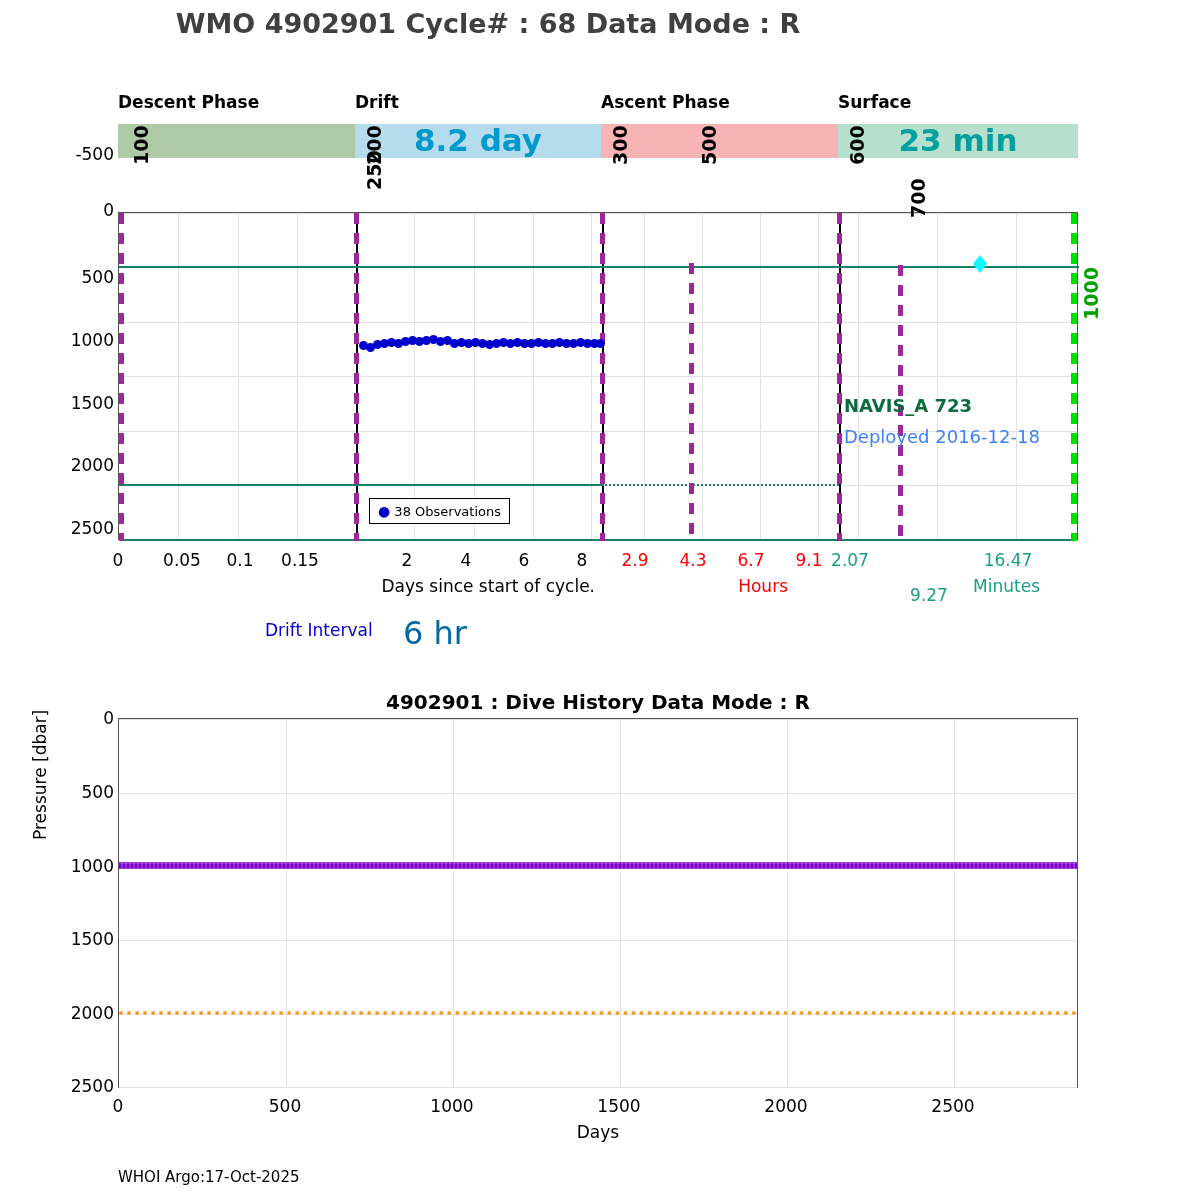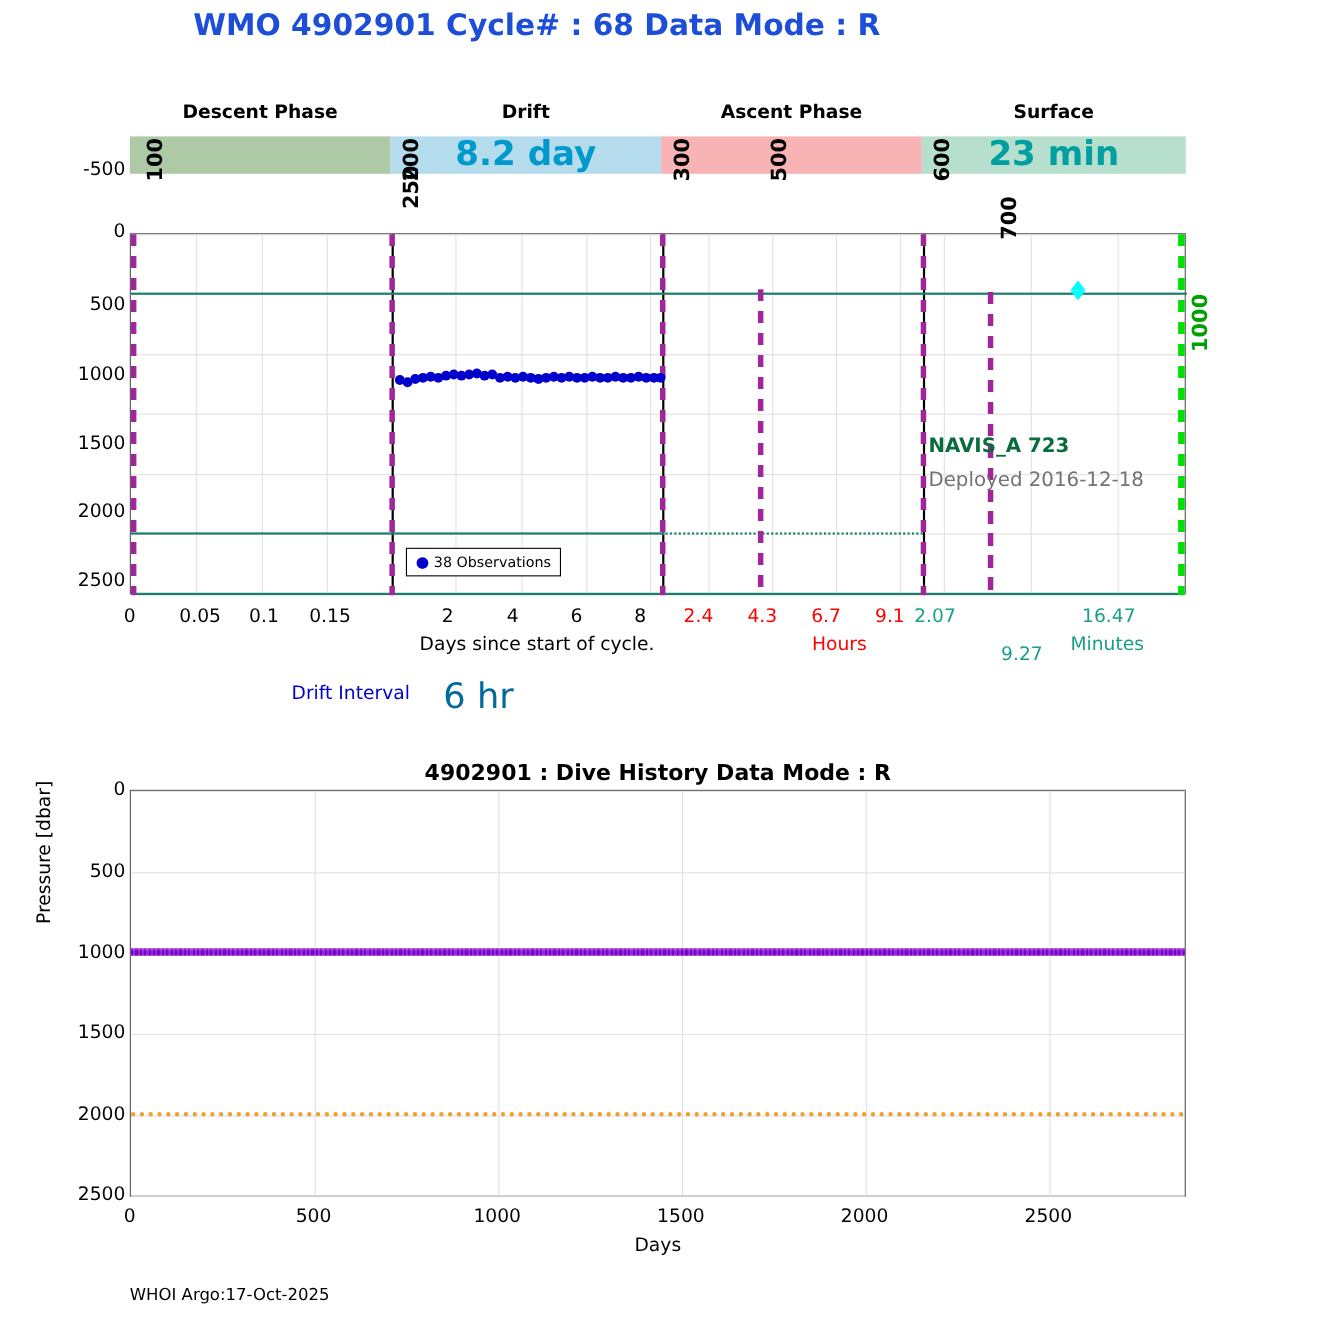--- a/index.html
+++ b/index.html
@@ -1,27 +1,27 @@
 <!DOCTYPE html>
 <html><head>
 <meta charset="utf-8">
 <style>
   html,body{margin:0;padding:0;}
   body{width:1200px;height:1200px;background:#ffffff;font-family:"DejaVu Sans",sans-serif;position:relative;overflow:hidden;}
   .abs{position:absolute;}
-  #title{left:0;top:8px;width:976px;text-align:center;font-size:27px;font-weight:bold;color:#1d4ed8;letter-spacing:0px;}
+  #title{left:0;top:8px;width:976px;text-align:center;font-size:27px;font-weight:bold;color:#404040;letter-spacing:0px;}
 
   
   #top-panel{left:118px;top:212px;width:960px;height:328px;border:1px solid #555;box-sizing:border-box;background:#fff;}
   .gridv{position:absolute;top:0;bottom:0;width:1px;background:#e2e2e2;}
   .gridh{position:absolute;left:0;right:0;height:1px;background:#e2e2e2;}
 
   
   .phasebar{position:absolute;height:34px;top:124px;}
-  .phaselabel{position:absolute;top:92px;font-size:17px;font-weight:bold;color:#000;text-align:center;}
+  .phaselabel{position:absolute;top:92px;font-size:17px;font-weight:bold;color:#000;text-align:left;}
   .bigval{position:absolute;top:122px;font-size:31px;font-weight:bold;text-align:center;}
 
   
   .sep{position:absolute;width:2px;background:#000;}
 
   
   .dashv{position:absolute;width:5px;background:repeating-linear-gradient(to bottom,#a0269b 0px,#a0269b 11px,transparent 11px,transparent 20px);}
   .dashv.green{background:repeating-linear-gradient(to bottom,#00e000 0px,#00e000 11px,transparent 11px,transparent 20px);width:6px;}
 
   .rotlabel{position:absolute;font-size:19px;font-weight:bold;color:#000;transform:rotate(-90deg);transform-origin:left top;white-space:nowrap;}
@@ -139,21 +139,21 @@
     <div class="obsdot" style="left:477px;top:126px;"></div>
   </div>
 
   <div class="legendbox" style="left:250px;top:285px;">
     <span style="color:#0000cc;font-size:14px;">●</span>
     <span>38 Observations</span>
   </div>
 
 
   <div class="abs" style="left:725px;top:182px;font-size:18px;font-weight:bold;color:#0a6b3d;">NAVIS_A 723</div>
-  <div class="abs" style="left:725px;top:213px;font-size:18px;color:#737373;">Deployed 2016-12-18</div>
+  <div class="abs" style="left:725px;top:213px;font-size:18px;color:#3b82f6;">Deployed 2016-12-18</div>
 </div>
 
 <div class="abs phasebar" style="left:118px;width:237px;background:#aec9a5;"></div>
 <div class="abs phasebar" style="left:355px;width:246px;background:#b5dced;"></div>
 <div class="abs phasebar" style="left:601px;width:237px;background:#f8b4b4;"></div>
 <div class="abs phasebar" style="left:838px;width:240px;background:#b6e0cd;"></div>
 
 <div class="abs phaselabel" style="left:118px;width:237px;">Descent Phase</div>
 <div class="abs phaselabel" style="left:355px;width:246px;">Drift</div>
 <div class="abs phaselabel" style="left:601px;width:237px;">Ascent Phase</div>
@@ -181,21 +181,21 @@
 
 <div class="abs xtick" style="left:98px;top:550px;width:40px;">0</div>
 <div class="abs xtick" style="left:152px;top:550px;width:60px;">0.05</div>
 <div class="abs xtick" style="left:215px;top:550px;width:50px;">0.1</div>
 <div class="abs xtick" style="left:270px;top:550px;width:60px;">0.15</div>
 <div class="abs xtick" style="left:392px;top:550px;width:30px;">2</div>
 <div class="abs xtick" style="left:451px;top:550px;width:30px;">4</div>
 <div class="abs xtick" style="left:509px;top:550px;width:30px;">6</div>
 <div class="abs xtick" style="left:567px;top:550px;width:30px;">8</div>
 
-<div class="abs xtick" style="left:615px;top:550px;width:40px;color:#ff0000;">2.4</div>
+<div class="abs xtick" style="left:615px;top:550px;width:40px;color:#ff0000;">2.9</div>
 <div class="abs xtick" style="left:673px;top:550px;width:40px;color:#ff0000;">4.3</div>
 <div class="abs xtick" style="left:731px;top:550px;width:40px;color:#ff0000;">6.7</div>
 <div class="abs xtick" style="left:789px;top:550px;width:40px;color:#ff0000;">9.1</div>
 
 <div class="abs xtick" style="left:820px;top:550px;width:60px;color:#1a9e86;">2.07</div>
 <div class="abs xtick" style="left:899px;top:550px;width:60px;color:#1a9e86;margin-top:35px;">9.27</div>
 <div class="abs xtick" style="left:978px;top:550px;width:60px;color:#1a9e86;">16.47</div>
 
 <div class="abs axtitle" style="left:205px;top:576px;width:390px;color:#000;">Days since start of cycle.</div>
 <div class="abs axtitle" style="left:652px;top:576px;width:136px;color:#ff0000;">Hours</div>

